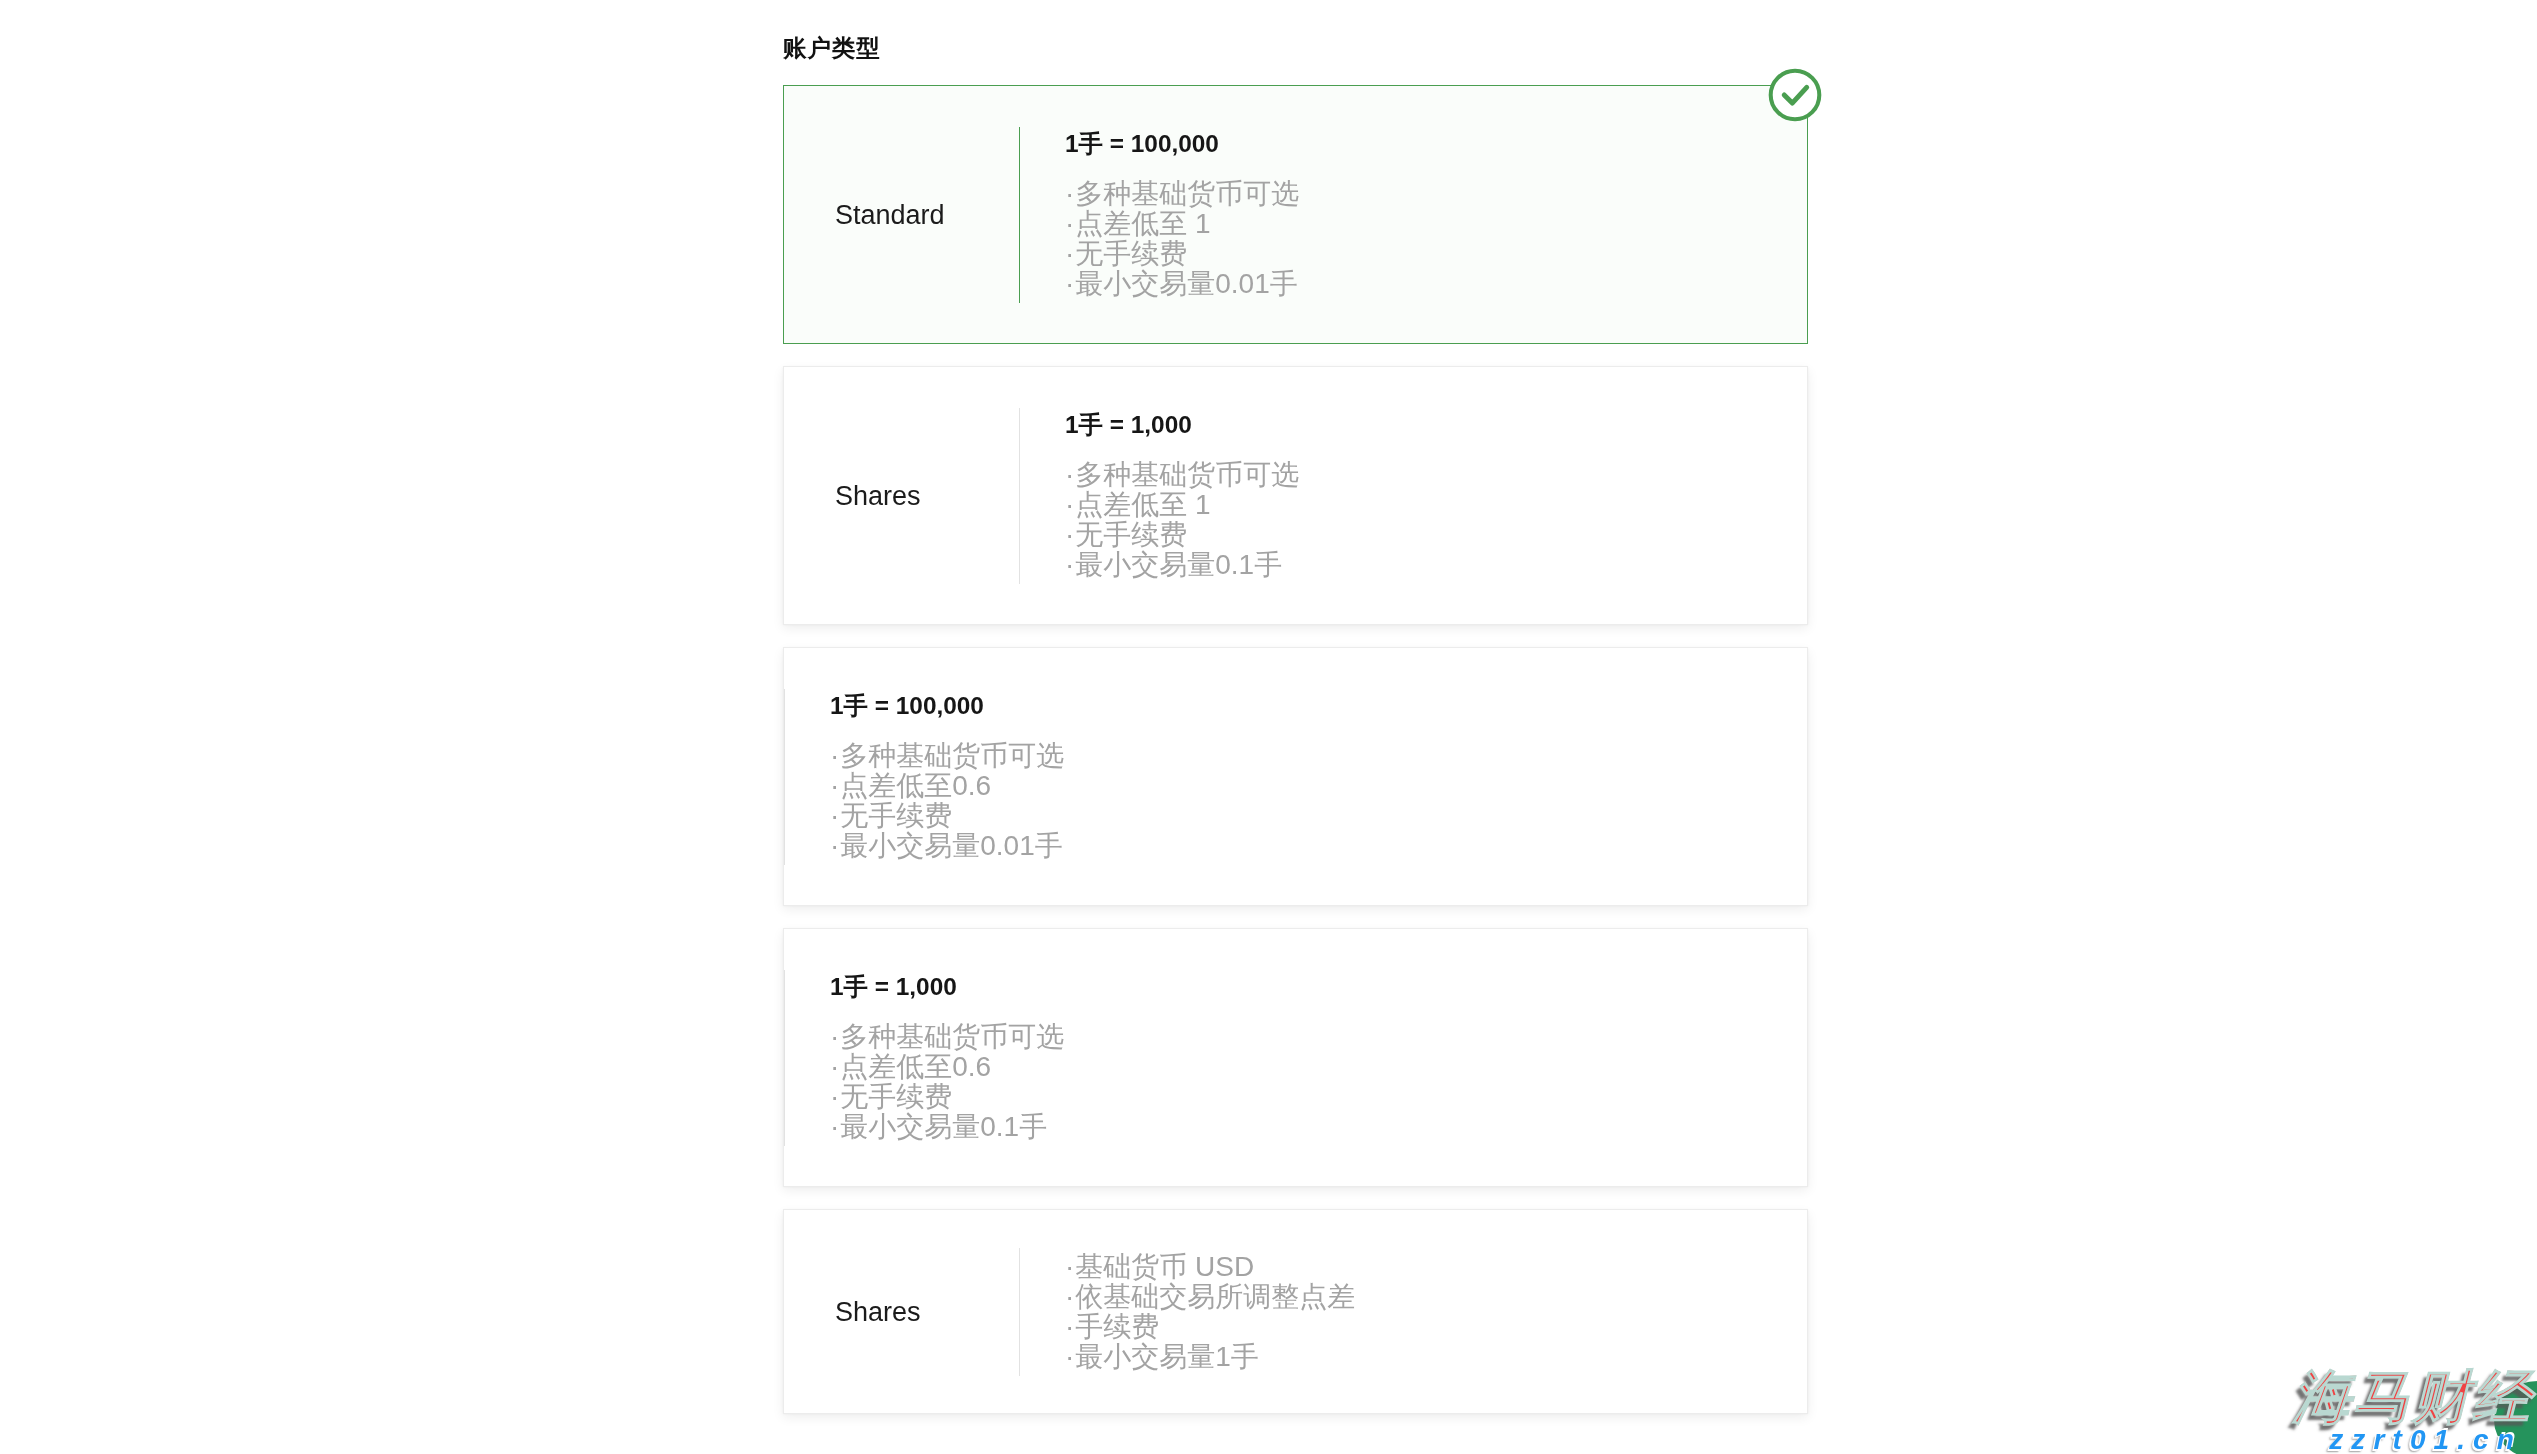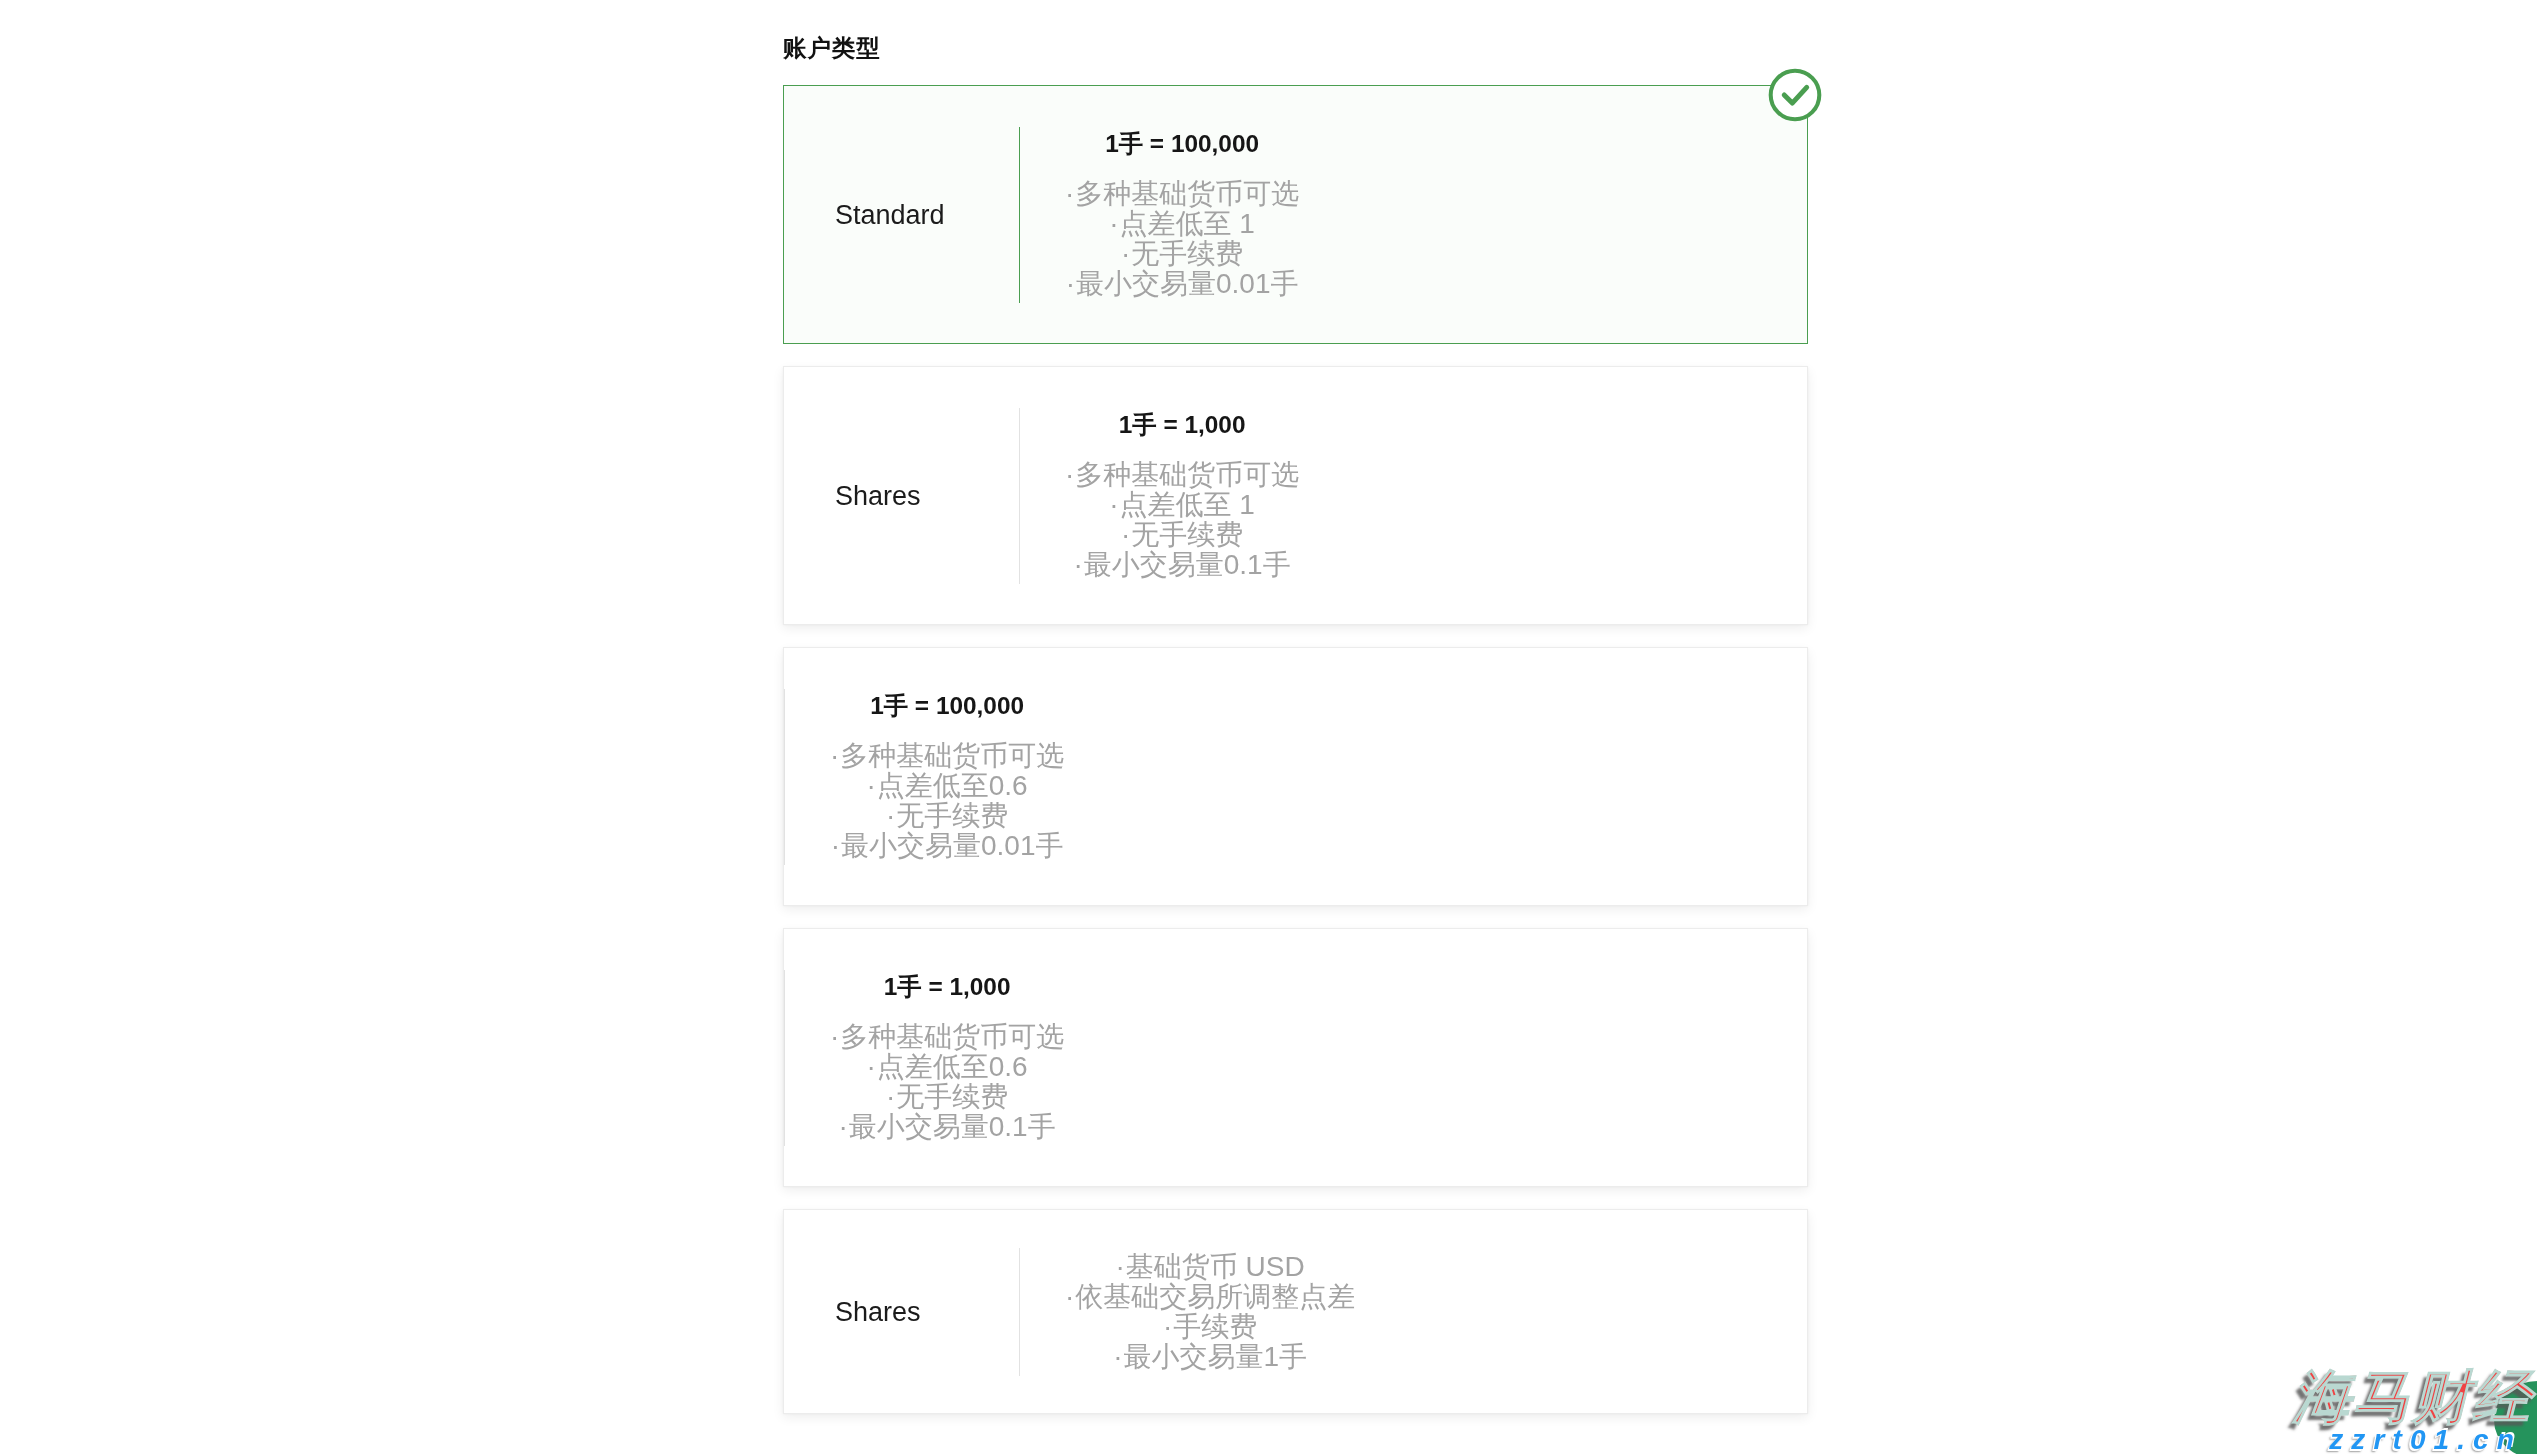--- a/index.html
+++ b/index.html
@@ -56,21 +56,20 @@
     padding-left:51px;
     font-size:27px;
     font-weight:400;
     color:var(--title-text);
     line-height:38px;
     flex-shrink:0;
   }
   .card-body {
     border-left:1.8px solid var(--divider);
     padding:3.6px 18px 3.6px 45px;
-    text-align:center;
   }
   .card.selected .card-body { border-left-color:var(--accent-green); }
   .headline {
     font-size:24.4px;
     font-weight:700;
     color:var(--headline-text);
     line-height:27px;
     margin-bottom:22px;
   }
   .bullet-line {

